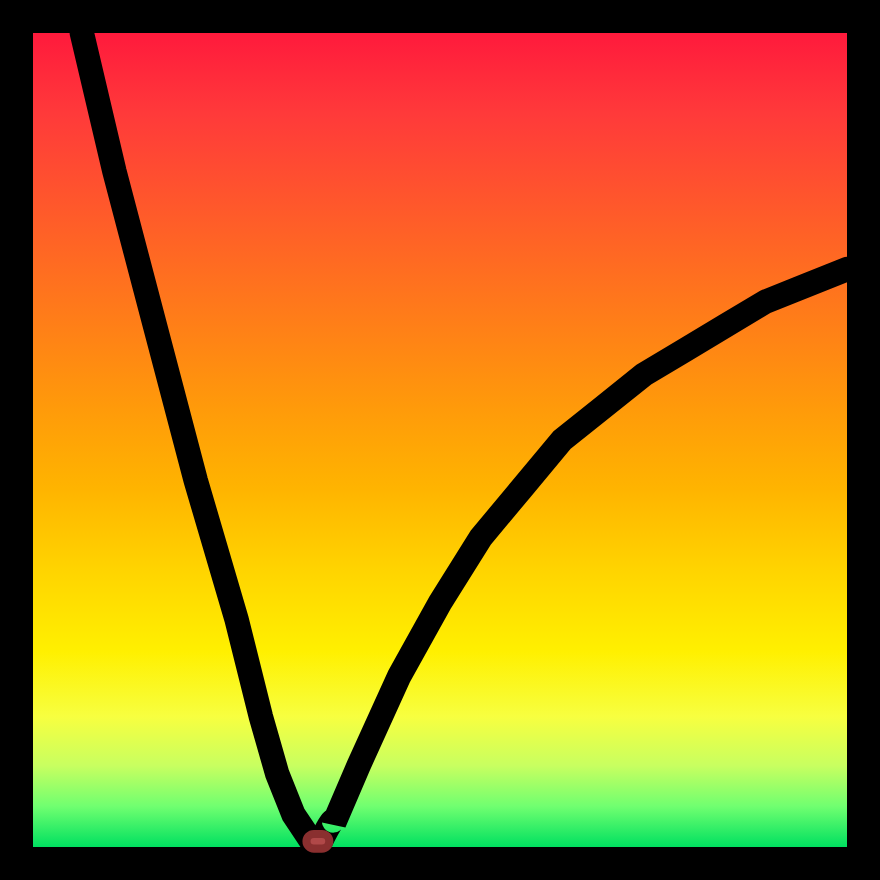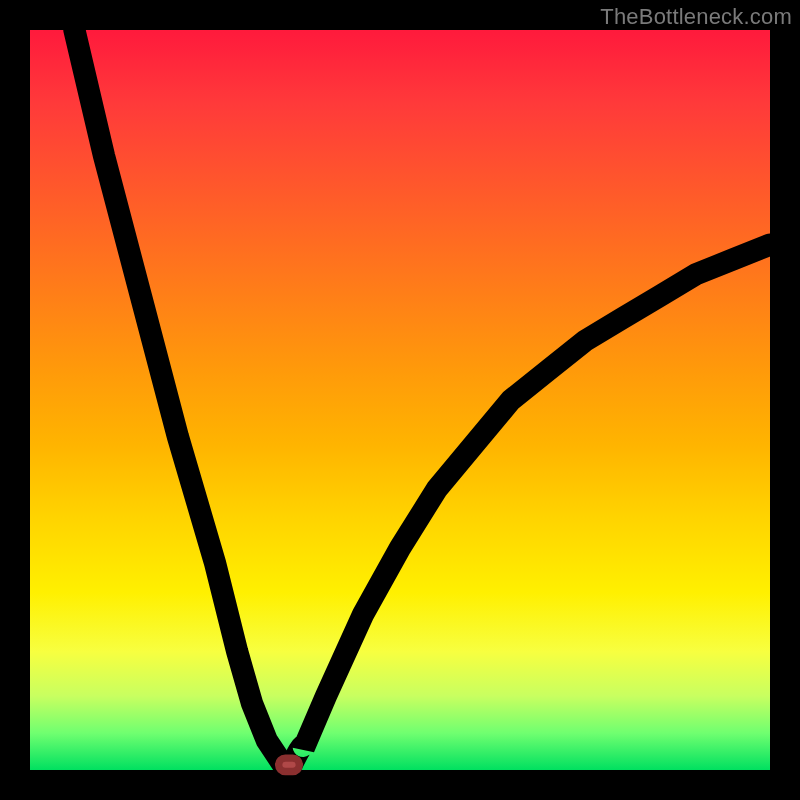--- a/index.html
+++ b/index.html
@@ -102,15 +102,14 @@
                L 80 39
                L 85 36
                L 90 33
                L 95 31
                L 100 29"></path>
 
       <rect class="marker" x="33.6" y="98.4" width="2.8" height="1.8" rx="0.9" ry="0.9"></rect>
     </svg>
   </div>
 
-  <div class="watermark">TheBottleneck.com</div>
 
 </div>
 
 </body></html>

